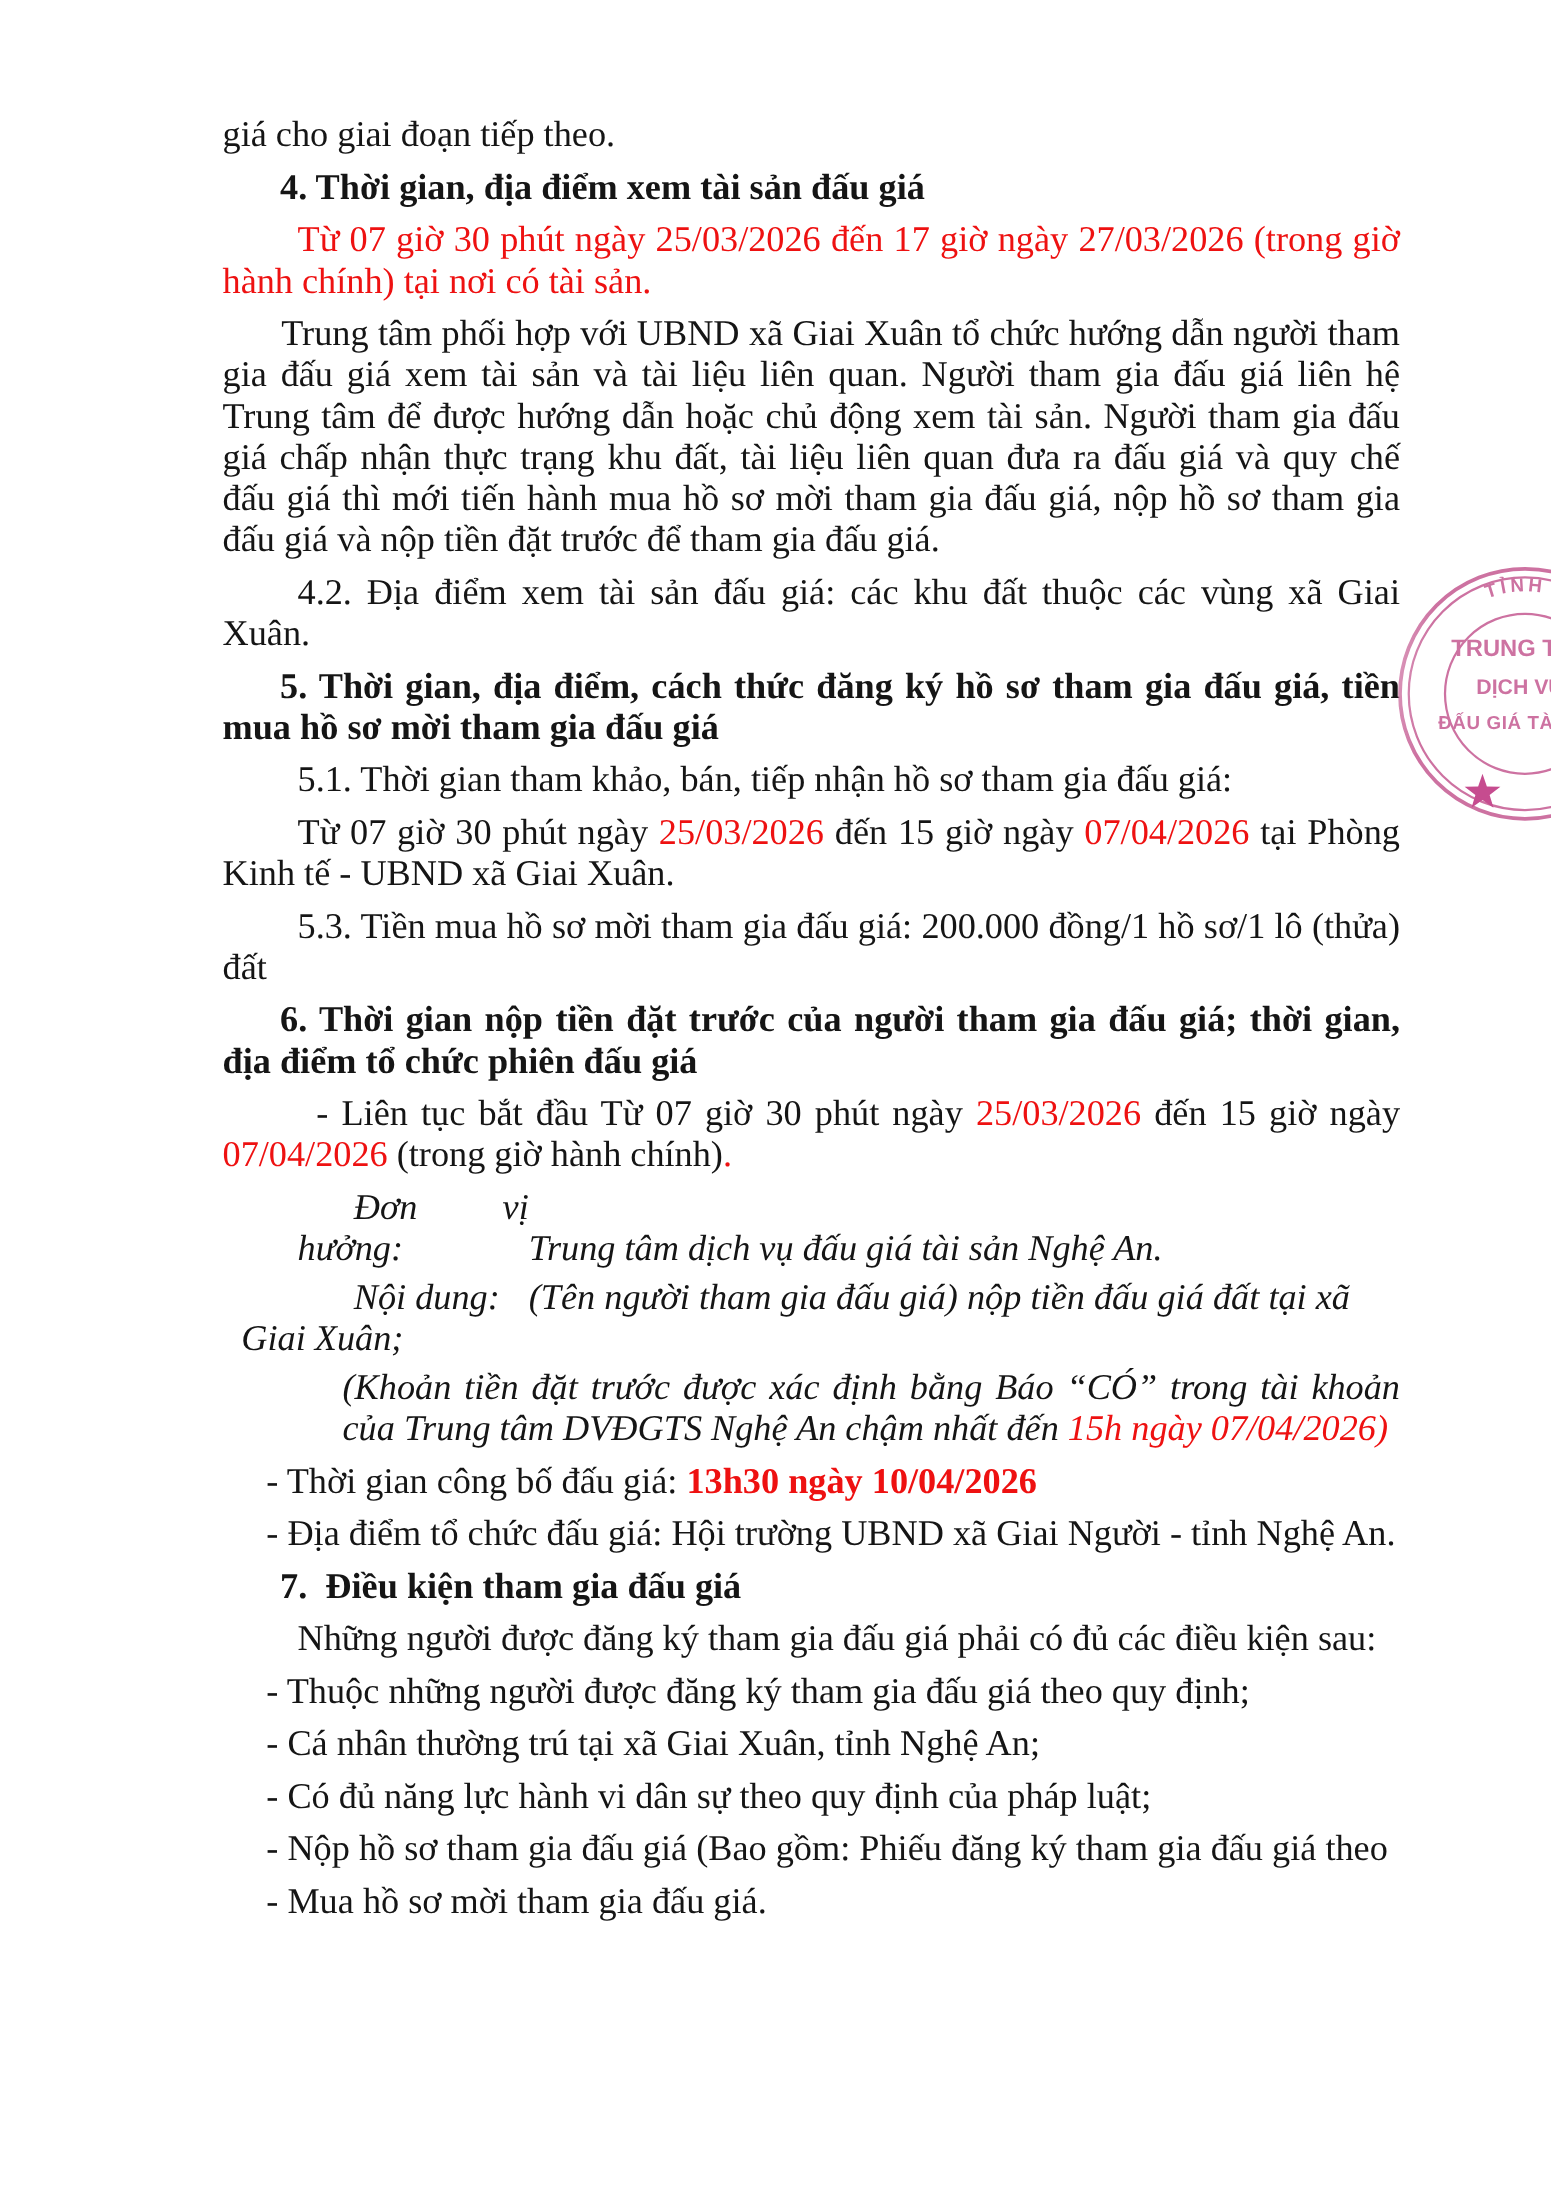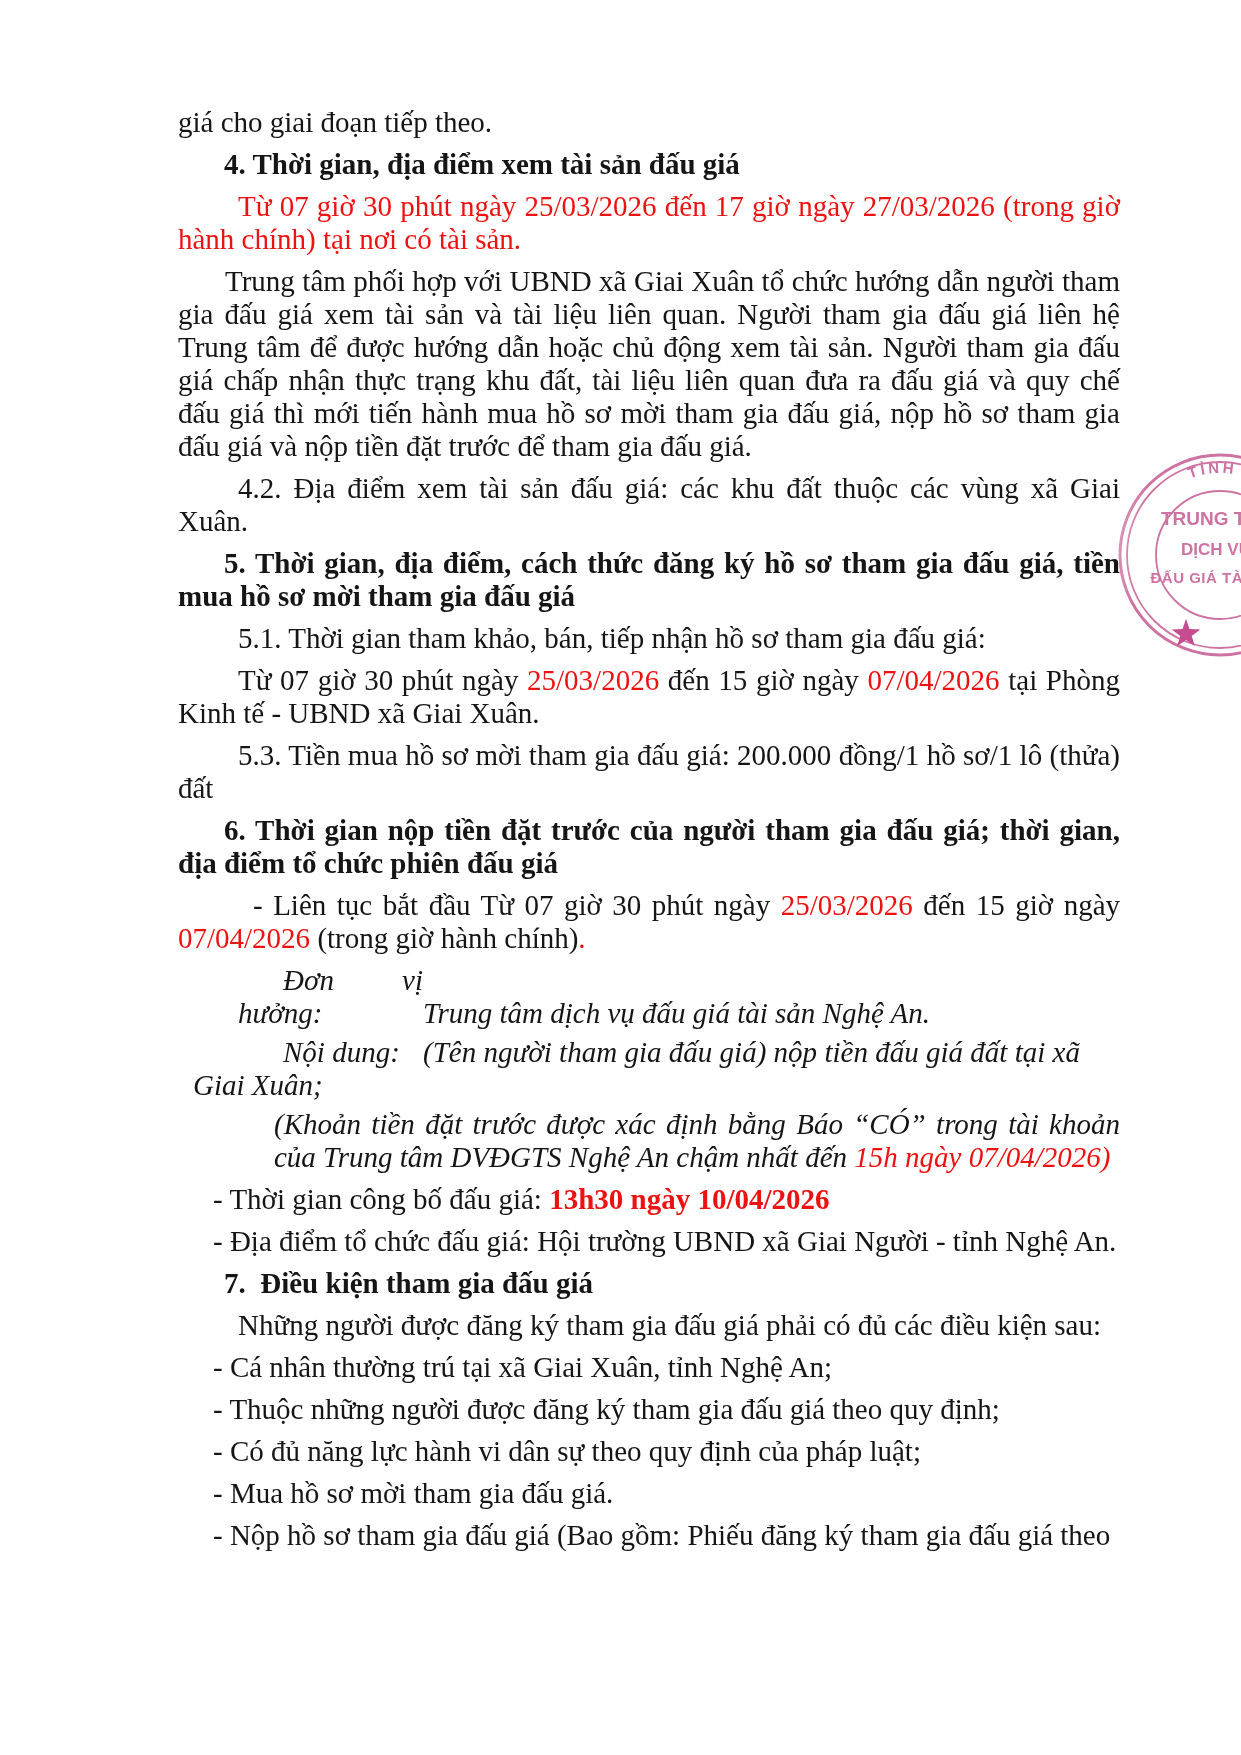--- a/index.html
+++ b/index.html
@@ -7,21 +7,21 @@
   body{
     width:1241px;height:1755px;
     background:#ffffff;
     overflow:hidden;
     position:relative;
     font-family:"Liberation Serif","DejaVu Serif",serif;
     color:#151515;
   }
   .content{
     position:absolute;
-    left:178px;top:106px;
+    left:178px;top:92px;
     width:942px;
   }
   .content p{
     margin:0 0 9px 0;
     font-size:29px;
     line-height:33px;
     text-align:justify;
     text-justify:inter-word;
   }
   p.cont{text-indent:0;}
@@ -71,25 +71,25 @@
     <p class="sub"><span>5.3. Tiền mua hồ sơ mời tham gia đấu giá: 200.000 đồng/1 hồ sơ/1 lô (thửa) đất</span></p>
     <p class="h"><span>6. Thời gian nộp tiền đặt trước của người tham gia đấu giá; thời gian, địa điểm tổ chức phiên đấu giá</span></p>
     <p class="dashdeep"><span>- Liên tục bắt đầu Từ 07 giờ 30 phút ngày </span><span style="color: rgb(238, 17, 17);">25/03/2026</span><span> đến 15 giờ ngày </span><span style="color: rgb(238, 17, 17);">07/04/2026</span><span> (trong giờ hành chính)</span><span style="color: rgb(238, 17, 17);">.</span></p>
     <p class="ilabel"><span class="lbl">Đơn vị hưởng:</span><span>Trung tâm dịch vụ đấu giá tài sản Nghệ An.</span></p>
     <p class="ilabel"><span class="lbl">Nội dung:</span><span>(Tên người tham gia đấu giá) nộp tiền đấu giá đất tại xã Giai Xuân;</span></p>
     <p class="inote"><span>(Khoản tiền đặt trước được xác định bằng Báo “CÓ” trong tài khoản của Trung tâm DVĐGTS Nghệ An chậm nhất đến </span><span style="color: rgb(238, 17, 17);">15h ngày 07/04/2026)</span></p>
     <p class="dash"><span>- Thời gian công bố đấu giá: </span><span class="b" style="color: rgb(238, 17, 17);">13h30 ngày 10/04/2026</span></p>
     <p class="dash"><span>- Địa điểm tổ chức đấu giá: Hội trường UBND xã Giai Người - tỉnh Nghệ An.</span></p>
     <p class="h"><span>7.&nbsp; Điều kiện tham gia đấu giá</span></p>
     <p class="sub"><span>Những người được đăng ký tham gia đấu giá phải có đủ các điều kiện sau:</span></p>
+    <p class="dash"><span>- Thuộc những người được đăng ký tham gia đấu giá theo quy định;</span></p>
     <p class="dash"><span>- Cá nhân thường trú tại xã Giai Xuân, tỉnh Nghệ An;</span></p>
-    <p class="dash"><span>- Thuộc những người được đăng ký tham gia đấu giá theo quy định;</span></p>
     <p class="dash"><span>- Có đủ năng lực hành vi dân sự theo quy định của pháp luật;</span></p>
+    <p class="dash"><span>- Nộp hồ sơ tham gia đấu giá (Bao gồm: Phiếu đăng ký tham gia đấu giá theo</span></p>
     <p class="dash"><span>- Mua hồ sơ mời tham gia đấu giá.</span></p>
-    <p class="dash"><span>- Nộp hồ sơ tham gia đấu giá (Bao gồm: Phiếu đăng ký tham gia đấu giá theo</span></p>
   </div>
 
 <div class="stamp-wrap" ,="">
   <svg width="175" height="240" viewBox="0 0 175 240">
     <circle class="ring" cx="154" cy="127" r="100" stroke-width="3"></circle>
     <circle class="ring" cx="154" cy="127" r="93" stroke-width="1.8"></circle>
     <circle class="ring" cx="154" cy="127" r="64" stroke-width="1.8"></circle>
     <path id="arcTop" d="M 72 127 A 82 82 0 0 1 236 127" fill="none" stroke="none"></path>
     <text class="stamp-text arc-text">
       <textPath href="#arcTop" startOffset="38%">TỈNH NGHỆ AN</textPath>

